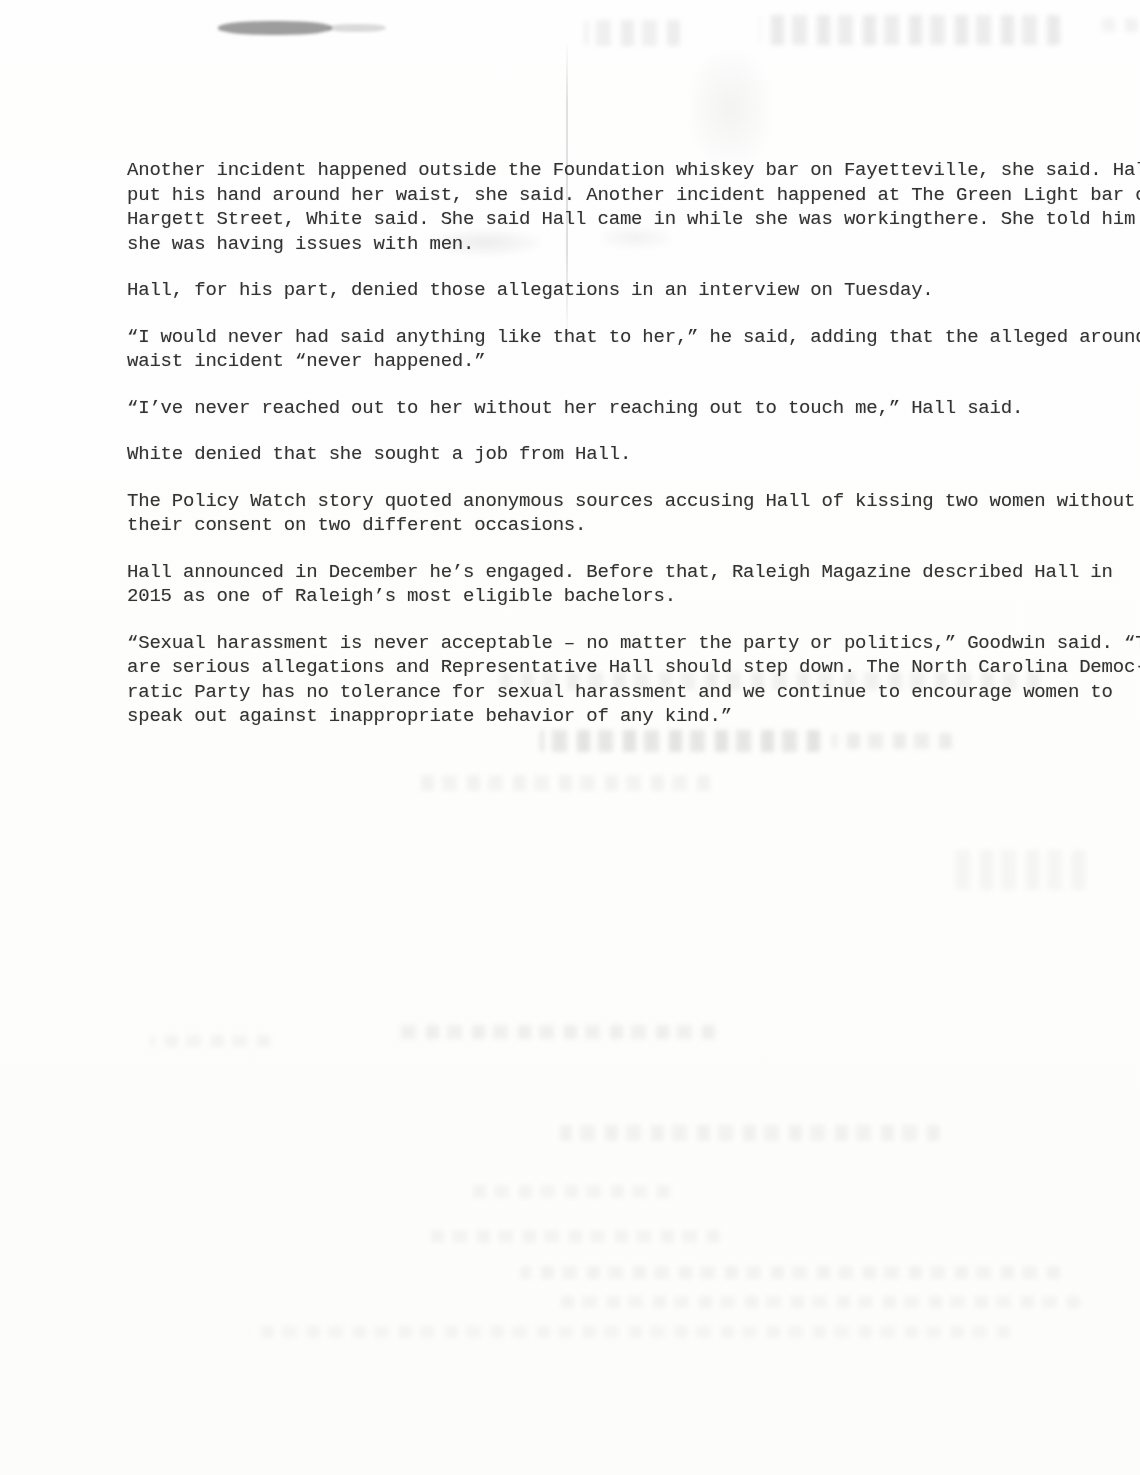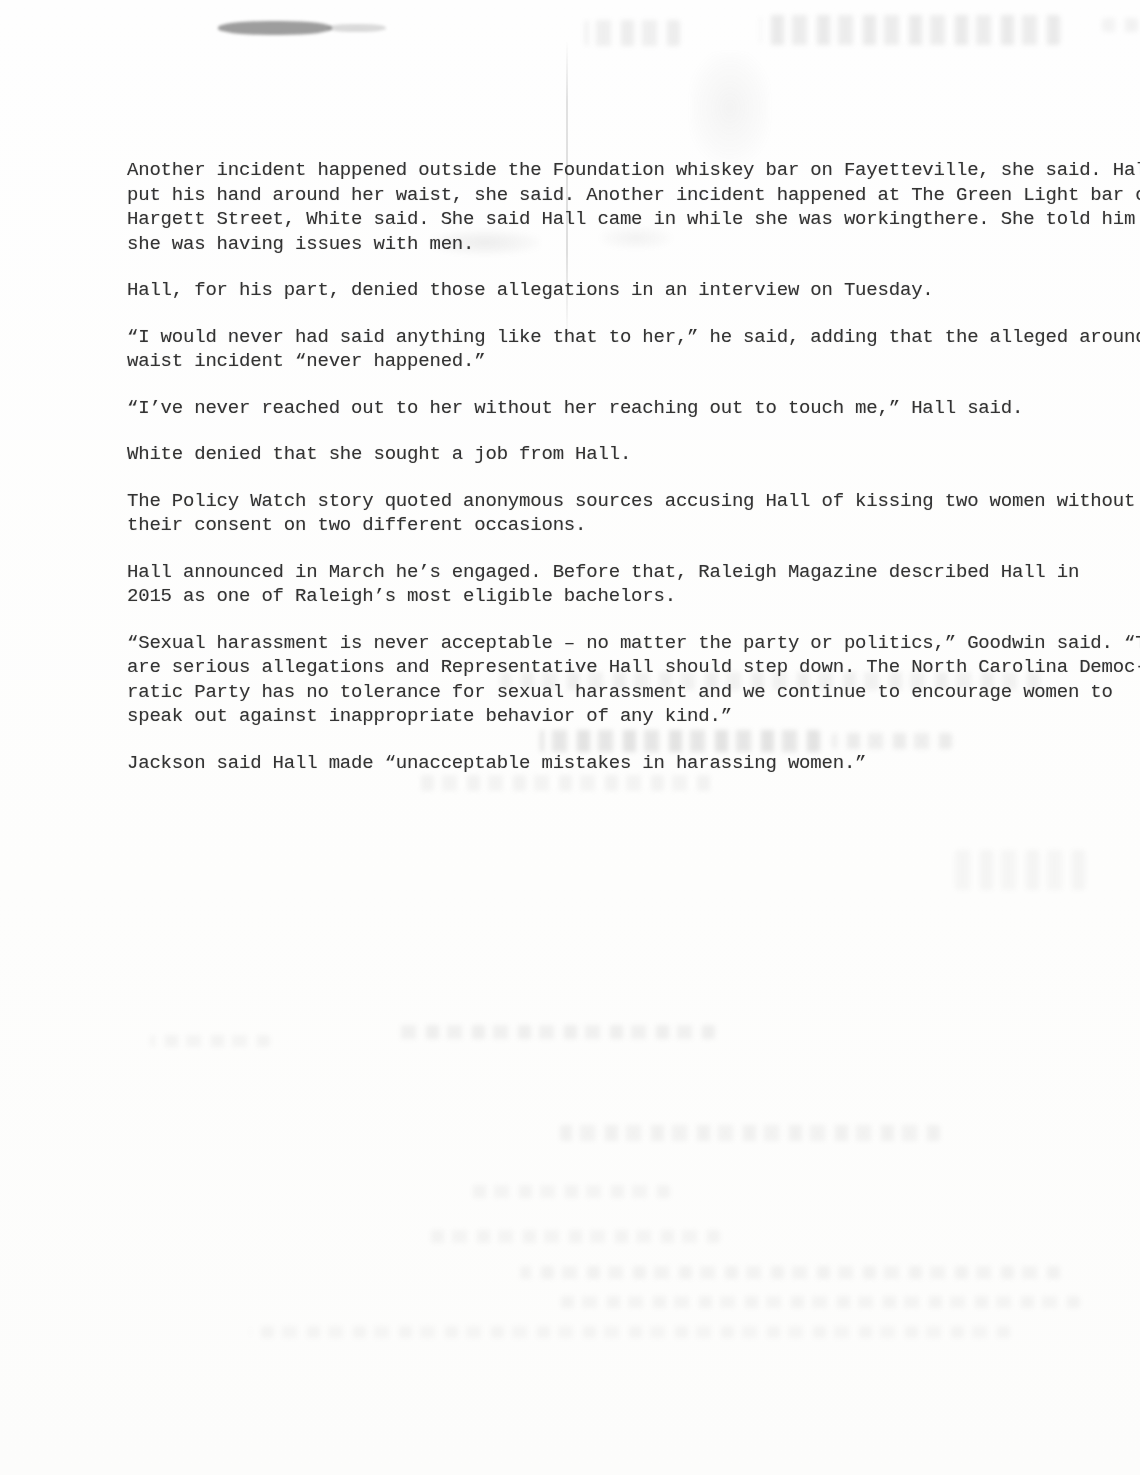--- a/index.html
+++ b/index.html
@@ -92,22 +92,21 @@
 put his hand around her waist, she said. Another incident happened at The Green Light bar off
 Hargett Street, White said. She said Hall came in while she was workingthere. She told him that
 she was having issues with men.</p>
     <p>Hall, for his part, denied those allegations in an interview on Tuesday.</p>
     <p>“I would never had said anything like that to her,” he said, adding that the alleged around-the-
 waist incident “never happened.”</p>
     <p>“I’ve never reached out to her without her reaching out to touch me,” Hall said.</p>
     <p>White denied that she sought a job from Hall.</p>
     <p>The Policy Watch story quoted anonymous sources accusing Hall of kissing two women without
 their consent on two different occasions.</p>
-    <p>Hall announced in March he’s engaged. Before that, Raleigh Magazine described Hall in
+    <p>Hall announced in December he’s engaged. Before that, Raleigh Magazine described Hall in
 2015 as one of Raleigh’s most eligible bachelors.</p>
     <p>“Sexual harassment is never acceptable – no matter the party or politics,” Goodwin said. “These
 are serious allegations and Representative Hall should step down. The North Carolina Democ-
 ratic Party has no tolerance for sexual harassment and we continue to encourage women to
 speak out against inappropriate behavior of any kind.”</p>
-    <p>Jackson said Hall made “unacceptable mistakes in harassing women.”</p>
   </div>
 
 </div>
 
 </body></html>

